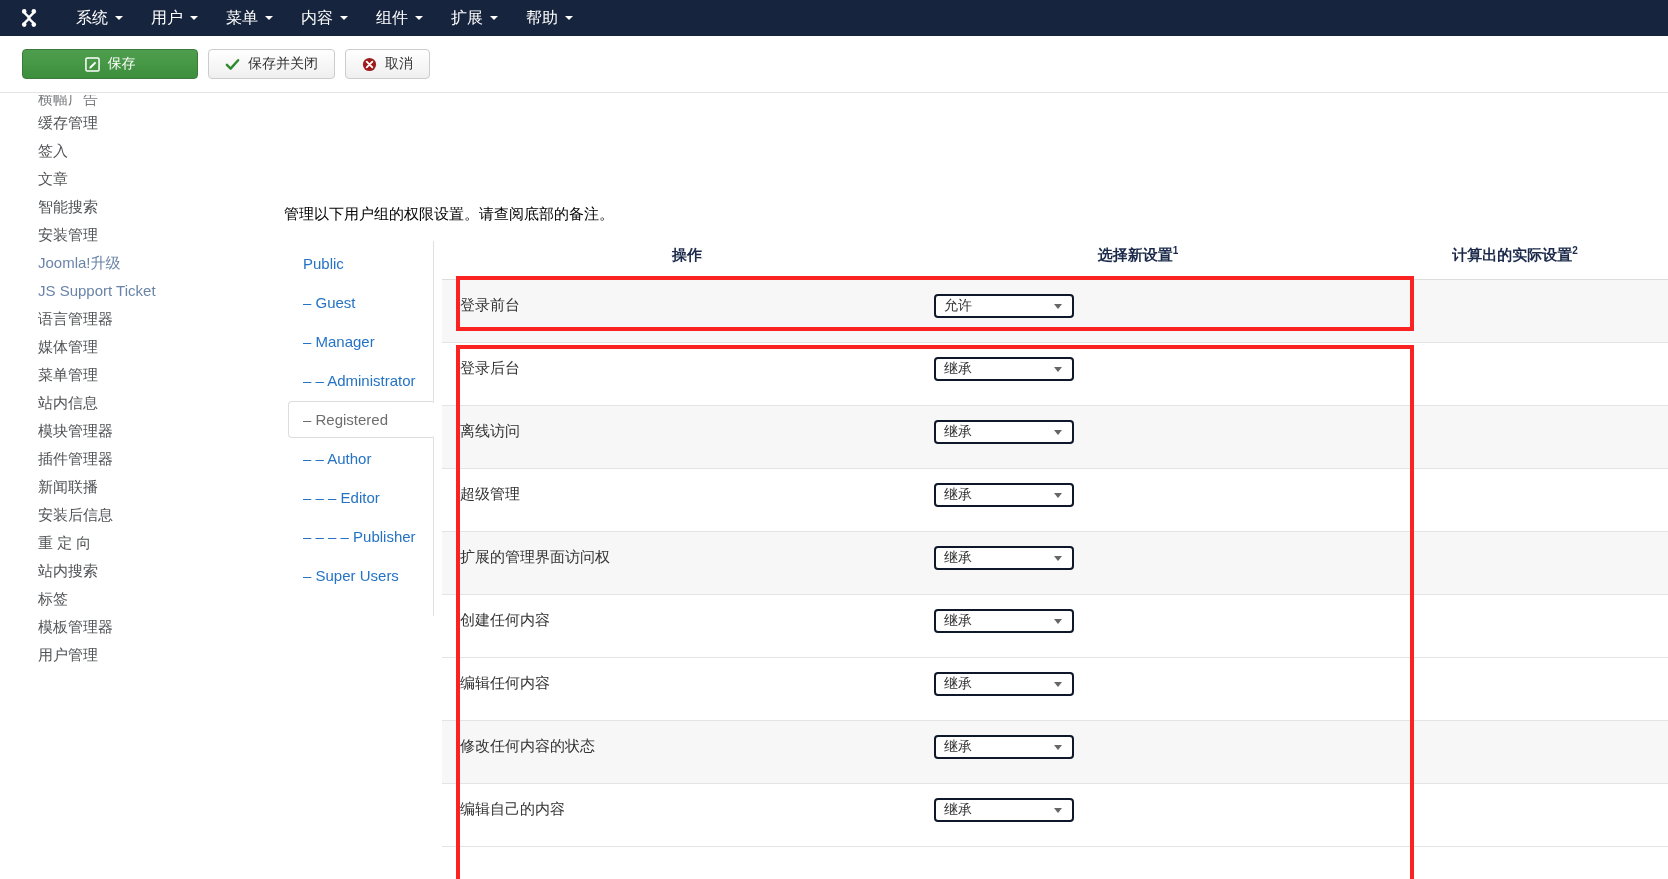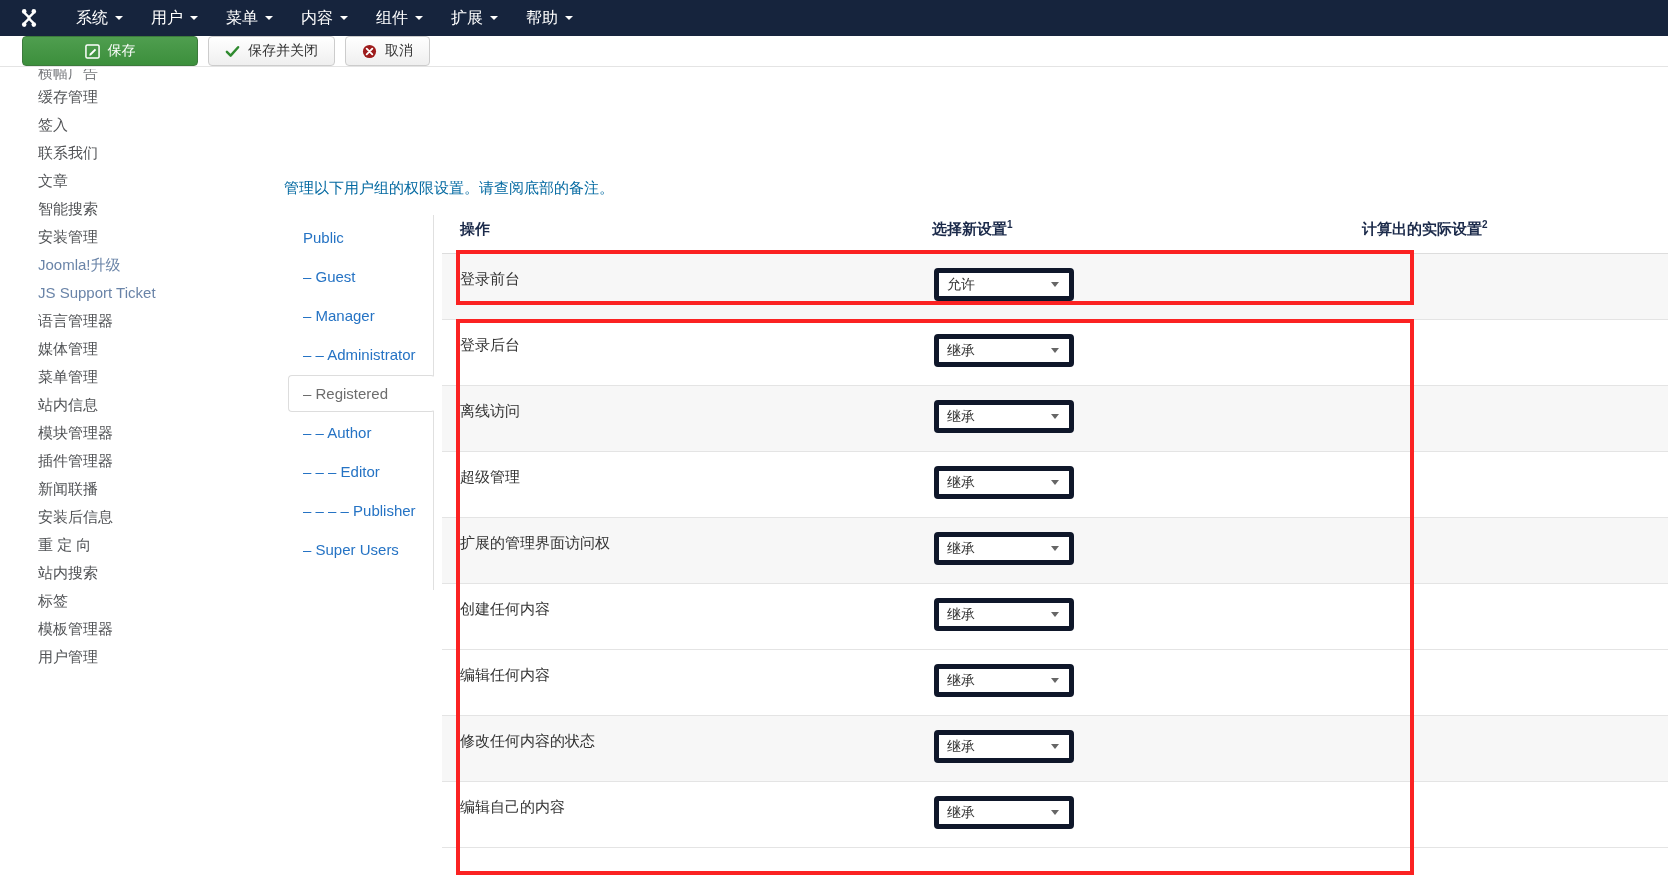--- a/index.html
+++ b/index.html
@@ -38,21 +38,21 @@
   #topbar .caret {
     margin-left: 7px;
     width: 0; height: 0;
     border-left: 4px solid transparent;
     border-right: 4px solid transparent;
     border-top: 4px solid #ffffff;
   }
 
   
   #toolbar {
-    height: 31px;
+    height: 57px;
     background: #ffffff;
     border-bottom: 1px solid #e4e4e4;
     display: flex;
     align-items: center;
     padding-left: 22px;
     gap: 10px;
   }
   .tb-btn {
     height: 30px;
     display: inline-flex;
@@ -103,21 +103,21 @@
     cursor: pointer;
   }
   .nav-link.blue { color: #6a84a8; }
   .nav-link.clipped { height: 14px; line-height: 8px; overflow: hidden; color: #7b7d80; }
 
   
   #intro {
     position: absolute;
     left: 284px; top: 112px;
     font-size: 15px;
-    color: #0369a1;
+    color: #000000;
   }
 
   
   #grouptabs {
     position: absolute;
     left: 288px; top: 148px;
     width: 146px;
     border-right: 1px solid #e0e0e0;
     padding-top: 4px;
     padding-bottom: 20px;
@@ -149,43 +149,43 @@
     left: 442px; top: 148px;
     right: 0;
     border-collapse: collapse;
     width: 1226px;
     table-layout: fixed;
   }
   #ptable th {
     font-size: 15px;
     font-weight: bold;
     color: #1b2a4a;
-    text-align: left;
+    text-align: center;
     padding: 4px 0 14px 18px;
     border-bottom: 1px solid #dddddd;
     vertical-align: bottom;
   }
   #ptable th sup { font-size: 10px; }
   #ptable td {
     font-size: 15px;
     color: #333333;
     padding: 16px 0 16px 18px;
     border-bottom: 1px solid #e4e4e4;
     vertical-align: top;
     height: 63px;
   }
   #ptable tr.odd td { background: #f7f7f7; margin-top: 48px; }
   .col-action { width: 472px; }
   .col-select { width: 430px; }
   .col-calc   { width: 324px; }
 
   .sel {
     width: 140px;
-    height: 33px;
-    border: 5px solid #0f172a;
+    height: 24px;
+    border: 2px solid #0f172a;
     border-radius: 4px;
     background: #ffffff;
     font-size: 14px;
     color: #333333;
     padding: 0 8px;
     display: flex;
     align-items: center;
     justify-content: space-between;
     cursor: pointer;
     position: relative;
@@ -290,21 +290,20 @@
     <span>取消</span>
   </div>
 </div>
 
 <div id="page">
 
   <nav id="sidenav">
       <a class="nav-link clipped">横幅广告</a>
       <a class="nav-link">缓存管理</a>
       <a class="nav-link">签入</a>
-      <a class="nav-link">联系我们</a>
       <a class="nav-link">文章</a>
       <a class="nav-link">智能搜索</a>
       <a class="nav-link">安装管理</a>
       <a class="nav-link blue">Joomla!升级</a>
       <a class="nav-link blue">JS Support Ticket</a>
       <a class="nav-link">语言管理器</a>
       <a class="nav-link">媒体管理</a>
       <a class="nav-link">菜单管理</a>
       <a class="nav-link">站内信息</a>
       <a class="nav-link">模块管理器</a>

